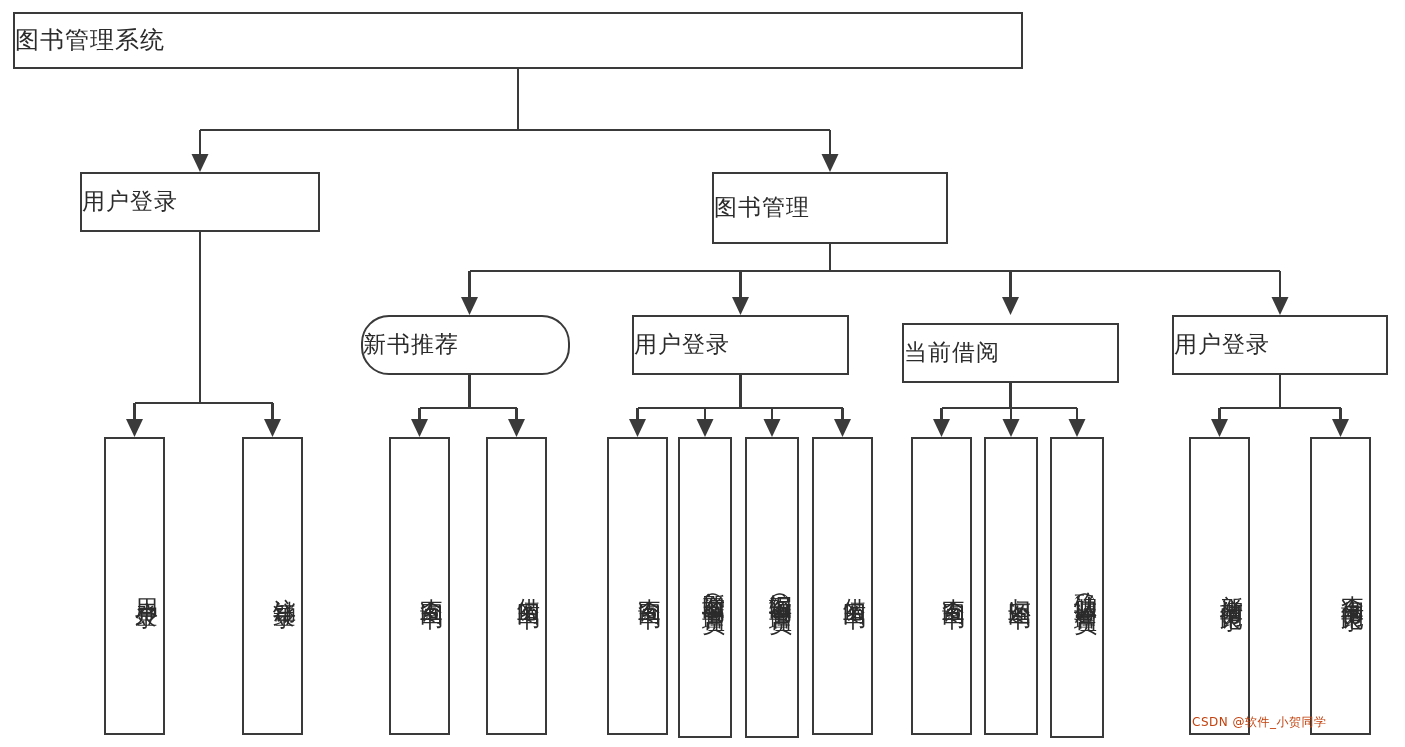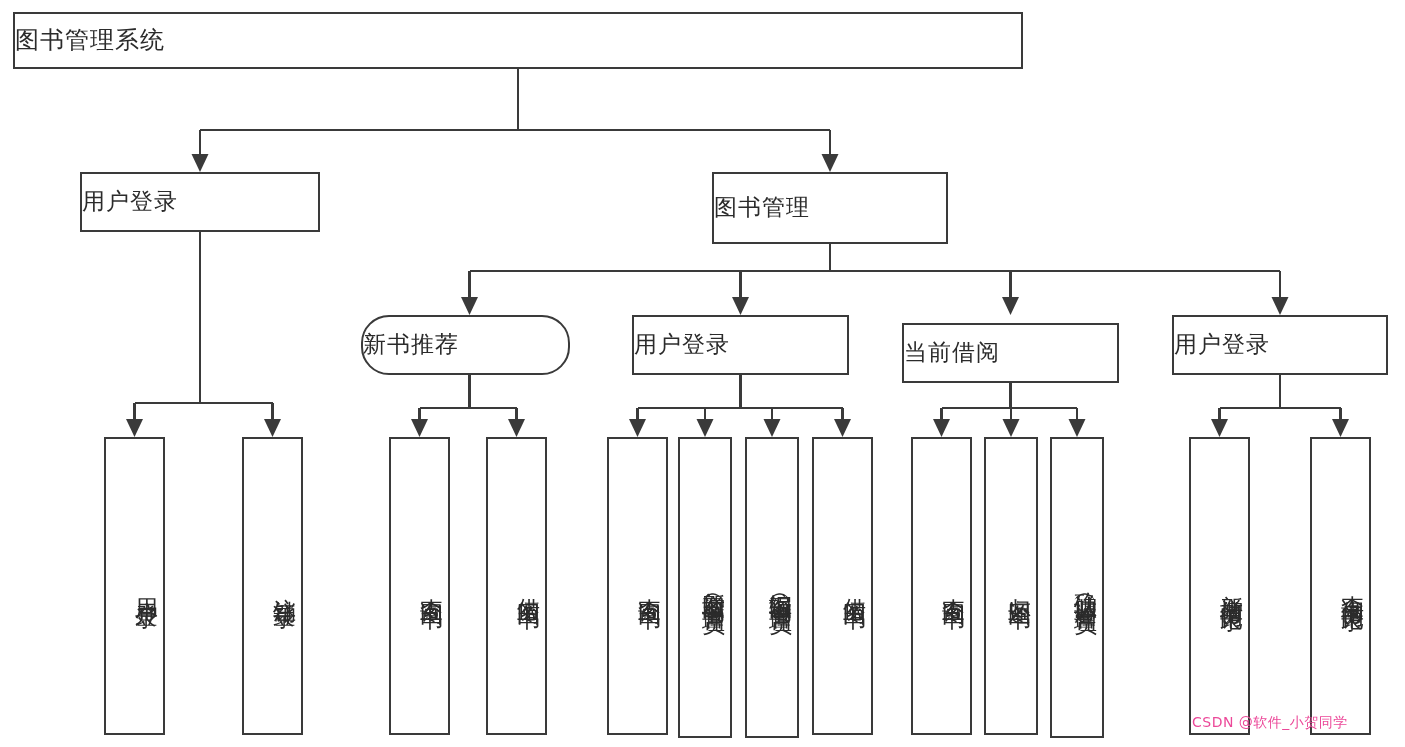--- a/index.html
+++ b/index.html
@@ -55,22 +55,22 @@
     align-items: flex-start;
     justify-content: center;
   }
   .node.vert .nodelabel {
     writing-mode: vertical-rl;
     text-orientation: upright;
     white-space: nowrap;
   }
   .watermark {
     position: absolute;
-    font-size: 14px;
-    color: #ec4899;
+    font-size: 12px;
+    color: #c2410c;
     letter-spacing: 0.5px;
     white-space: nowrap;
     z-index: 3;
     font-family: "DejaVu Sans", "Liberation Sans", sans-serif;
     text-align: center;
   }
 </style>
 </head>
 <body>
 

